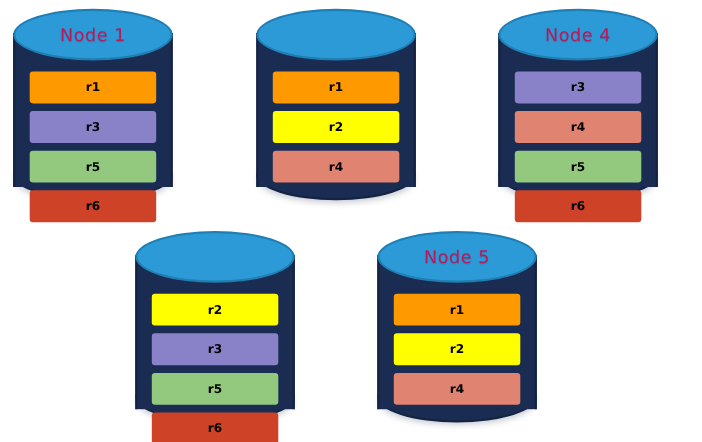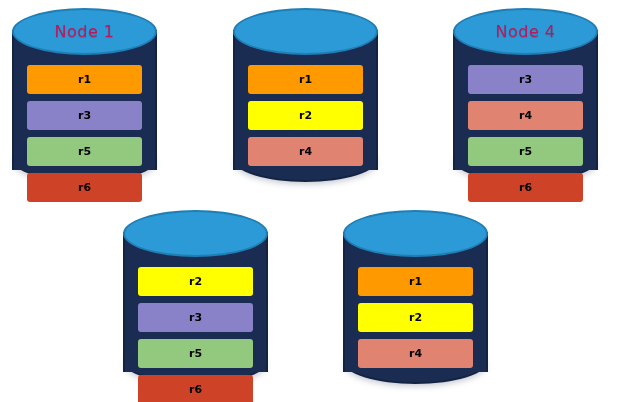--- a/index.html
+++ b/index.html
@@ -154,19 +154,20 @@
         <div class="replica-bar" style="background: rgb(255, 255, 0);">r2</div>
         <div class="replica-bar" style="background: rgb(138, 130, 200);">r3</div>
         <div class="replica-bar" style="background: rgb(146, 201, 126);">r5</div>
         <div class="replica-bar" style="background: rgb(206, 67, 40);">r6</div>
       </div>
     </div>
     <div class="node" style="left: 343px; top: 210px;">
       <div class="cyl-bottom"></div>
       <div class="cyl-body"></div>
       <div class="cyl-top"></div>
+      <div class="node-label">Node  5</div>
       <div class="replica-list">
         <div class="replica-bar" style="background: rgb(255, 153, 0);">r1</div>
         <div class="replica-bar" style="background: rgb(255, 255, 0);">r2</div>
         <div class="replica-bar" style="background: rgb(224, 131, 113);">r4</div>
       </div>
     </div>
   </div>
 
 </body></html>

